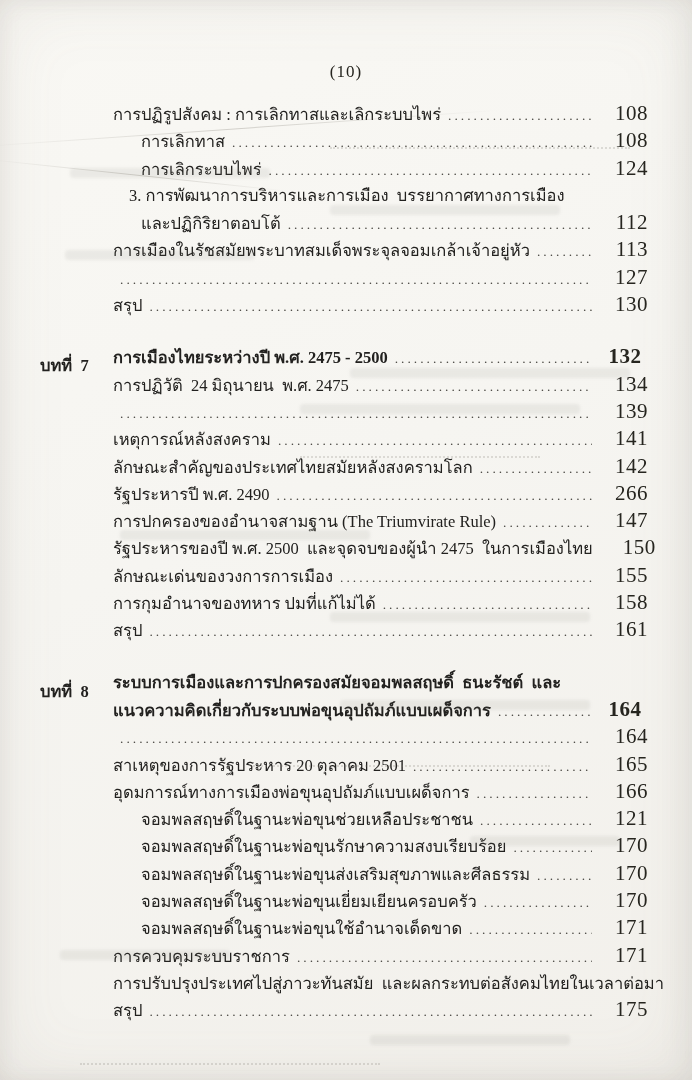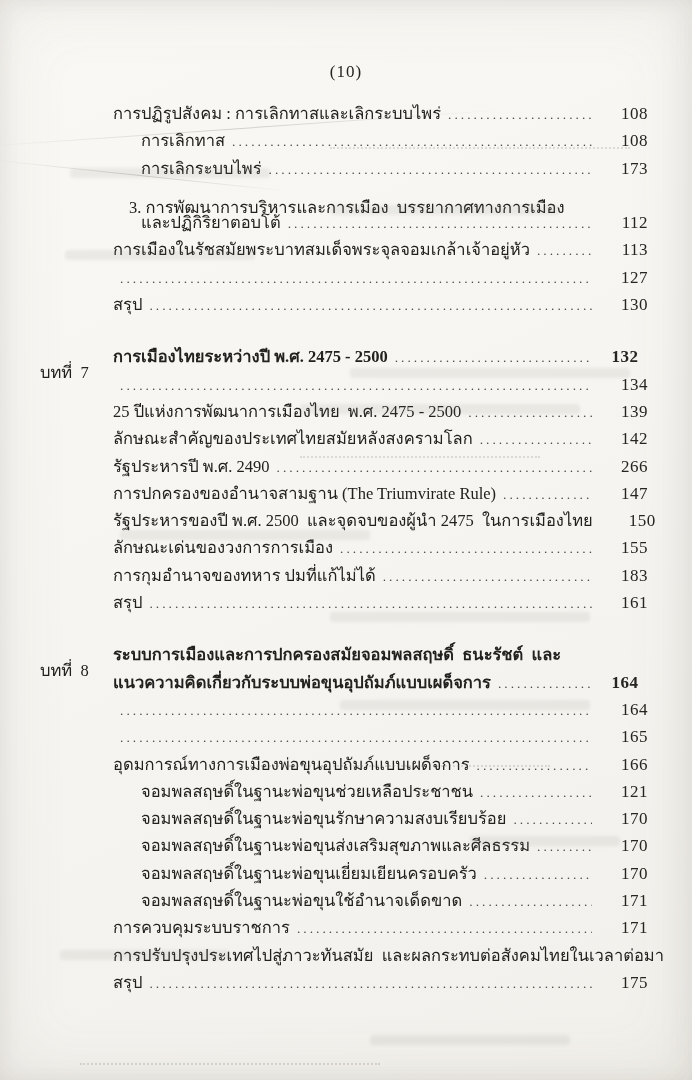--- a/index.html
+++ b/index.html
@@ -25,38 +25,38 @@
   }
   .section + .section { margin-top:25px; }
   .row {
     position:relative;
     height:27.3px;
     display:flex; align-items:baseline;
     font-size:16.5px; line-height:27.3px;
   }
   .row.bold .title, .row.bold .pagenum { font-weight:bold;text-align:center; }
   .chapter {
-    position:absolute; left:-73px; top:16px;
-    font-weight:normal; white-space:pre; font-size:16.5px;
+    position:absolute; left:-73px; top:9px;
+    font-weight:bold; white-space:pre; font-size:16.5px;
   }
   .title { white-space:pre; }
   .indent-1 .title { padding-left:28px;text-align:center; }
-  .indent-num .title { padding-left:16px;margin-top:12px; }
+  .indent-num .title { padding-left:16px; }
   .dots {
     flex:1 1 auto; overflow:hidden; white-space:nowrap;
     margin:0 10px 0 7px;
     color:#4c4a45; font-size:13.5px;
   }
   .dots::after {
     content:"......................................................................................................................................................................................................";
     letter-spacing:3px;
   }
   .pagenum {
     flex:0 0 auto; min-width:46px; text-align:right;
-    font-size:17px; letter-spacing:0.5px; color:#26251f;
+    font-size:21px; letter-spacing:0.5px; color:#26251f;
   }
   
   .artifact { position:absolute; pointer-events:none; }
   .smudge { height:10px; background:rgba(122,118,108,0.10); filter:blur(1.5px); border-radius:4px; }
   .dotghost { height:1px; border-bottom:2px dotted rgba(122,118,108,0.22); filter:blur(0.6px); }
   .crease { height:1px; background:linear-gradient(90deg, rgba(110,105,95,0), rgba(110,105,95,0.28), rgba(110,105,95,0)); }
   .a1 { top:146px; left:330px; width:300px; }
   .a2 { top:168px; left:70px;  width:200px; }
   .a3 { top:250px; left:65px;  width:190px; }
   .a4 { top:205px; left:330px; width:230px; }
@@ -88,21 +88,21 @@
           <span class="pagenum">108</span>
         </div>
         <div class="row indent-1">
           <span class="title">การเลิกทาส</span>
           <span class="dots"></span>
           <span class="pagenum">108</span>
         </div>
         <div class="row indent-1">
           <span class="title">การเลิกระบบไพร่</span>
           <span class="dots"></span>
-          <span class="pagenum">173</span>
+          <span class="pagenum">124</span>
         </div>
         <div class="row indent-num">
           <span class="title">3. การพัฒนาการบริหารและการเมือง  บรรยากาศทางการเมือง</span>
         </div>
         <div class="row indent-1">
           <span class="title">และปฏิกิริยาตอบโต้</span>
           <span class="dots"></span>
           <span class="pagenum">112</span>
         </div>
         <div class="row indent-0">
@@ -121,29 +121,34 @@
         </div>
       </div>
       <div class="section">
         <div class="row indent-0 bold">
           <span class="chapter">บทที่  7</span>
           <span class="title">การเมืองไทยระหว่างปี พ.ศ. 2475 - 2500</span>
           <span class="dots"></span>
           <span class="pagenum">132</span>
         </div>
         <div class="row indent-0">
+          <span class="title">การปฏิวัติ  24 มิถุนายน  พ.ศ. 2475</span>
           <span class="dots"></span>
           <span class="pagenum">134</span>
         </div>
         <div class="row indent-0">
-          <span class="title">25 ปีแห่งการพัฒนาการเมืองไทย  พ.ศ. 2475 - 2500</span>
           <span class="dots"></span>
           <span class="pagenum">139</span>
         </div>
         <div class="row indent-0">
+          <span class="title">เหตุการณ์หลังสงคราม</span>
+          <span class="dots"></span>
+          <span class="pagenum">141</span>
+        </div>
+        <div class="row indent-0">
           <span class="title">ลักษณะสำคัญของประเทศไทยสมัยหลังสงครามโลก</span>
           <span class="dots"></span>
           <span class="pagenum">142</span>
         </div>
         <div class="row indent-0">
           <span class="title">รัฐประหารปี พ.ศ. 2490</span>
           <span class="dots"></span>
           <span class="pagenum">266</span>
         </div>
         <div class="row indent-0">
@@ -157,21 +162,21 @@
           <span class="pagenum">150</span>
         </div>
         <div class="row indent-0">
           <span class="title">ลักษณะเด่นของวงการการเมือง</span>
           <span class="dots"></span>
           <span class="pagenum">155</span>
         </div>
         <div class="row indent-0">
           <span class="title">การกุมอำนาจของทหาร ปมที่แก้ไม่ได้</span>
           <span class="dots"></span>
-          <span class="pagenum">183</span>
+          <span class="pagenum">158</span>
         </div>
         <div class="row indent-0">
           <span class="title">สรุป</span>
           <span class="dots"></span>
           <span class="pagenum">161</span>
         </div>
       </div>
       <div class="section">
         <div class="row indent-0 bold">
           <span class="chapter">บทที่  8</span>
@@ -180,20 +185,21 @@
         <div class="row indent-0 bold">
           <span class="title">แนวความคิดเกี่ยวกับระบบพ่อขุนอุปถัมภ์แบบเผด็จการ</span>
           <span class="dots"></span>
           <span class="pagenum">164</span>
         </div>
         <div class="row indent-0">
           <span class="dots"></span>
           <span class="pagenum">164</span>
         </div>
         <div class="row indent-0">
+          <span class="title">สาเหตุของการรัฐประหาร 20 ตุลาคม 2501</span>
           <span class="dots"></span>
           <span class="pagenum">165</span>
         </div>
         <div class="row indent-0">
           <span class="title">อุดมการณ์ทางการเมืองพ่อขุนอุปถัมภ์แบบเผด็จการ</span>
           <span class="dots"></span>
           <span class="pagenum">166</span>
         </div>
         <div class="row indent-1">
           <span class="title">จอมพลสฤษดิ์ในฐานะพ่อขุนช่วยเหลือประชาชน</span>

